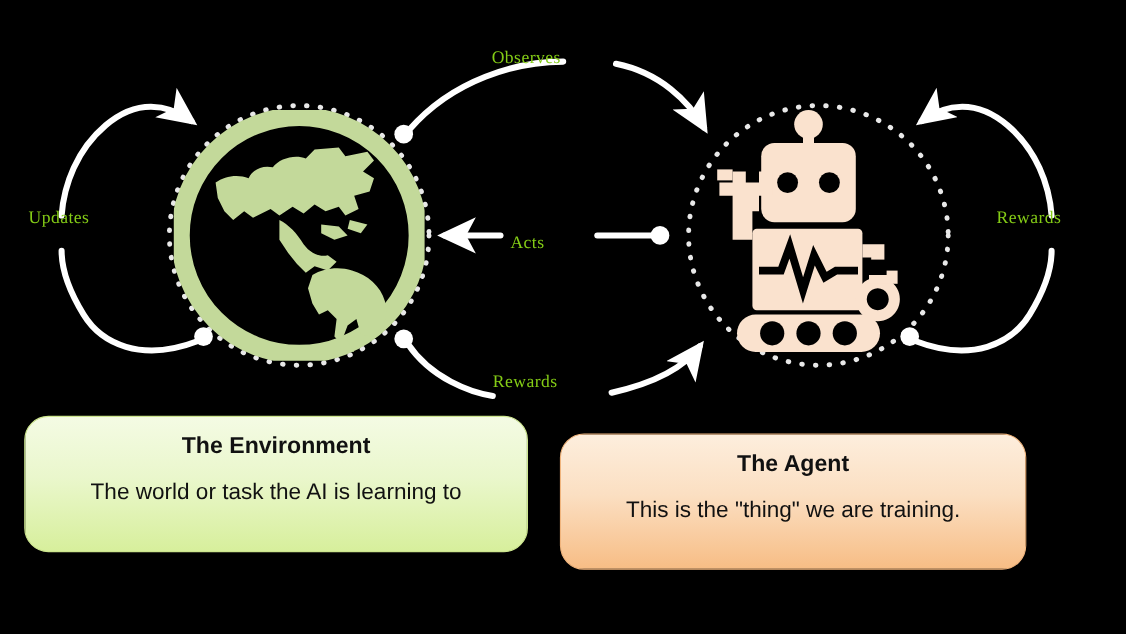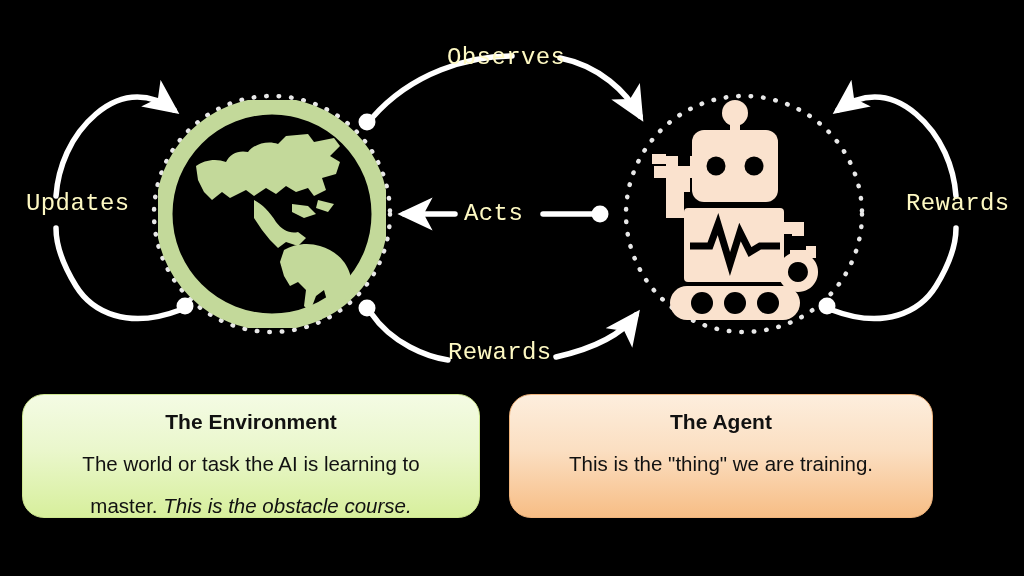--- a/index.html
+++ b/index.html
@@ -9,47 +9,47 @@
     font-family:"Liberation Sans", sans-serif;
     overflow:hidden;
   }
   #stage { position:relative; width:1024px; height:576px; background:#000; }
 
   
   #cycle-svg { position:absolute; left:0; top:0; width:1024px; height:390px; }
 
   .loop-label {
     position:absolute;
-    color:#fef9c3;
-    font-size:24px;
+    color:#84cc16;
+    font-size:16px;
     letter-spacing:.4px;
     white-space:nowrap;
-    font-family:Liberation Mono, monospace;
+    font-family:Liberation Serif, serif;
   }
   #label-observes { left:447px; top:44px; }
-  #label-acts     { left:464px; top:200px; }
+  #label-acts     { left:464px; top:212px; }
   #label-rewards  { left:448px; top:339px; }
   #label-updates  { left:26px;  top:190px; }
   #label-learns   { left:906px; top:190px; }
 
   
   .node { position:absolute; }
   #globe-node { left:158px; top:100px; width:228px; height:228px; }
   #robot-node { left:640px; top:100px; width:210px; height:220px; }
 
   
   .card {
     position:absolute;
     border-radius:22px;
     padding:12px 18px 14px;
     text-align:center;
     color:#111111;
   }
   #card-environment {
-    left:22px; top:394px; width:458px; height:124px;
+    left:22px; top:378px; width:458px; height:124px;
     background:linear-gradient(to bottom, #f4fbe4 0%, #eaf7cc 45%, #d7ef9c 100%);
     border:1px solid #cde68f;
   }
   #card-agent {
     left:509px; top:394px; width:424px; height:124px;
     background:linear-gradient(to bottom, #fdeedd 0%, #fbdfc2 45%, #f7bd85 100%);
     border:1px solid #f0b47c;
   }
   .card-title {
     font-weight:bold;
@@ -186,24 +186,20 @@
       <circle cx="95" cy="203" r="11" fill="#000"></circle>
       <circle cx="128" cy="203" r="11" fill="#000"></circle>
 
       <path d="M150,136 L166,136 L166,150 L150,150 Z" fill="#000"></path>
     </svg>
   </div>
 
   <div class="card" id="card-environment">
     <div class="card-title">The Environment</div>
     <div class="card-body">The world or task the AI is learning to</div>
-    <div class="card-body">
-      <span>master.</span>
-      <span class="em">This is the obstacle course.</span>
-    </div>
   </div>
 
   <div class="card" id="card-agent">
     <div class="card-title">The Agent</div>
     <div class="card-body em">This is the "thing" we are training.</div>
   </div>
 
 </div>
 
 </body></html>

